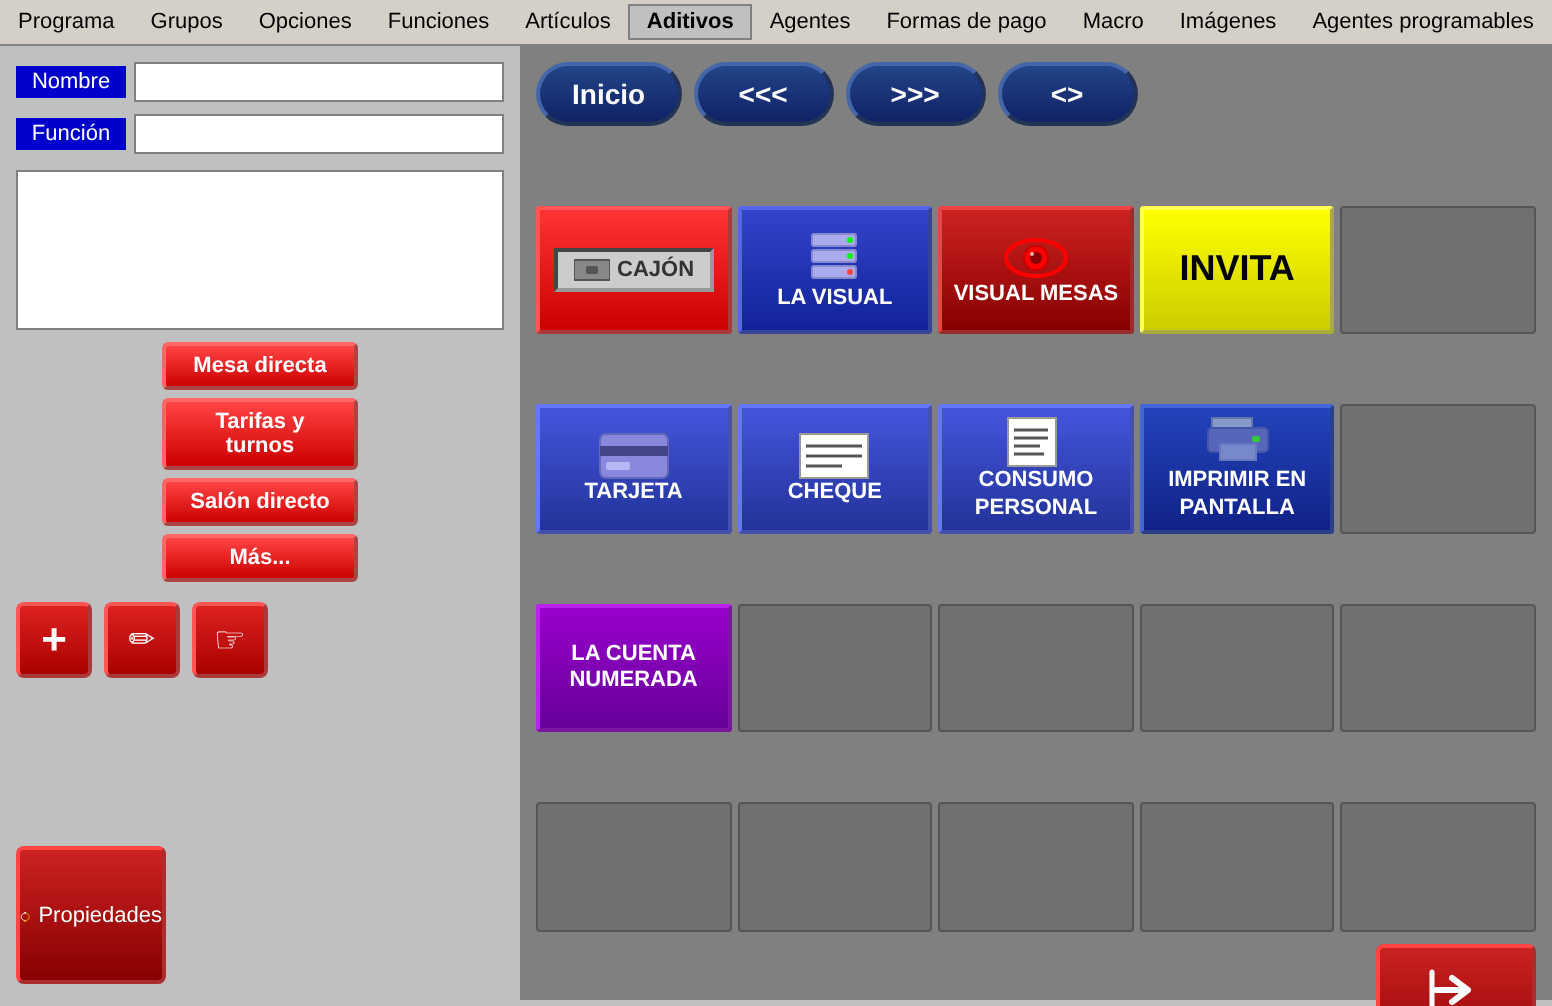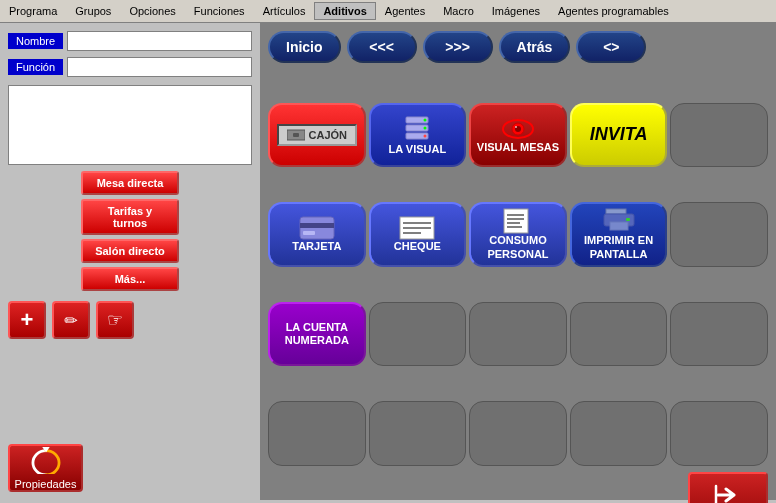--- a/index.html
+++ b/index.html
@@ -115,27 +115,27 @@
       cursor: pointer;
       display: flex;
       align-items: center;
       justify-content: center;
       font-size: 18px;
       color: white;
     }
 
     .propiedades-btn {
       width: 75px;
-      height: 48px;
+      height: 69px;
       background: linear-gradient(to bottom, #cc2222, #880000);
       border: 2px outset #ff4444;
       border-radius: 4px;
       cursor: pointer;
       display: flex;
-      flex-direction: column;
+      flex-direction: row;
       align-items: center;
       justify-content: center;
       color: white;
       font-size: 11px;
       gap: 4px;
     }
 
     
     .right-panel {
       flex: 1;
@@ -172,21 +172,21 @@
       display: grid;
       grid-template-columns: repeat(5, 1fr);
       grid-template-rows: repeat(4, 1fr);
       gap: 3px;
       flex: 1;
     }
 
     .grid-cell {
       background: #707070;
       border: 1px solid #555;
-      border-radius: 14px;
+      border-radius: 2px;
       display: flex;
       align-items: flex-start;
       justify-content: center;
       cursor: pointer;
       position: relative;
       min-height: 60px;
       margin-top: 32px;
     }
 
     .grid-cell.red-cell {
@@ -201,21 +201,20 @@
       background: linear-gradient(to bottom, #4455dd, #223399);
       border: 2px outset #6677ff;
     }
     .grid-cell.red-dark-cell {
       background: linear-gradient(to bottom, #cc2222, #880000);
       border: 2px outset #ee4444;
     }
     .grid-cell.yellow-cell {
       background: linear-gradient(to bottom, #ffff00, #cccc00);
       border: 2px outset #ffff55;
-      font-style: italic;
     }
     .grid-cell.purple-cell {
       background: linear-gradient(to bottom, #9900cc, #660099);
       border: 2px outset #bb22ee;
     }
     .grid-cell.empty-cell {
       background: #707070;
       border: 1px solid #555;
       cursor: default;
     }
@@ -271,20 +270,21 @@
 <body>
 
 <div class="menubar">
   <span class="menubar-item">Programa</span>
   <span class="menubar-item">Grupos</span>
   <span class="menubar-item">Opciones</span>
   <span class="menubar-item">Funciones</span>
   <span class="menubar-item">Artículos</span>
   <span class="menubar-item active">Aditivos</span>
   <span class="menubar-item">Agentes</span>
+  <span class="menubar-item">Formas de pago</span>
   <span class="menubar-item">Macro</span>
   <span class="menubar-item">Imágenes</span>
   <span class="menubar-item">Agentes programables</span>
 
 </div>
 
 <div class="main-layout">
 
   <div class="left-panel">
     <div class="field-row">
@@ -329,21 +329,20 @@
       </div>
     </div>
   </div>
 
   <div class="right-panel">
 
     <div class="nav-row">
       <button class="nav-btn">Inicio</button>
       <button class="nav-btn">&lt;&lt;&lt;</button>
       <button class="nav-btn">&gt;&gt;&gt;</button>
-      <button class="nav-btn">Atrás</button>
       <button class="nav-btn">&lt;&gt;</button>
     </div>
 
     <div class="grid-area">
 
       <div class="grid-cell red-cell">
         <div class="cell-content">
           <div style="background:#cccccc; border:2px inset #999; padding:2px 8px; display:flex; align-items:center; gap:4px;">
             <svg width="18" height="14">
               <rect x="0" y="2" width="18" height="10" fill="#888" stroke="#555" stroke-width="1"></rect>

